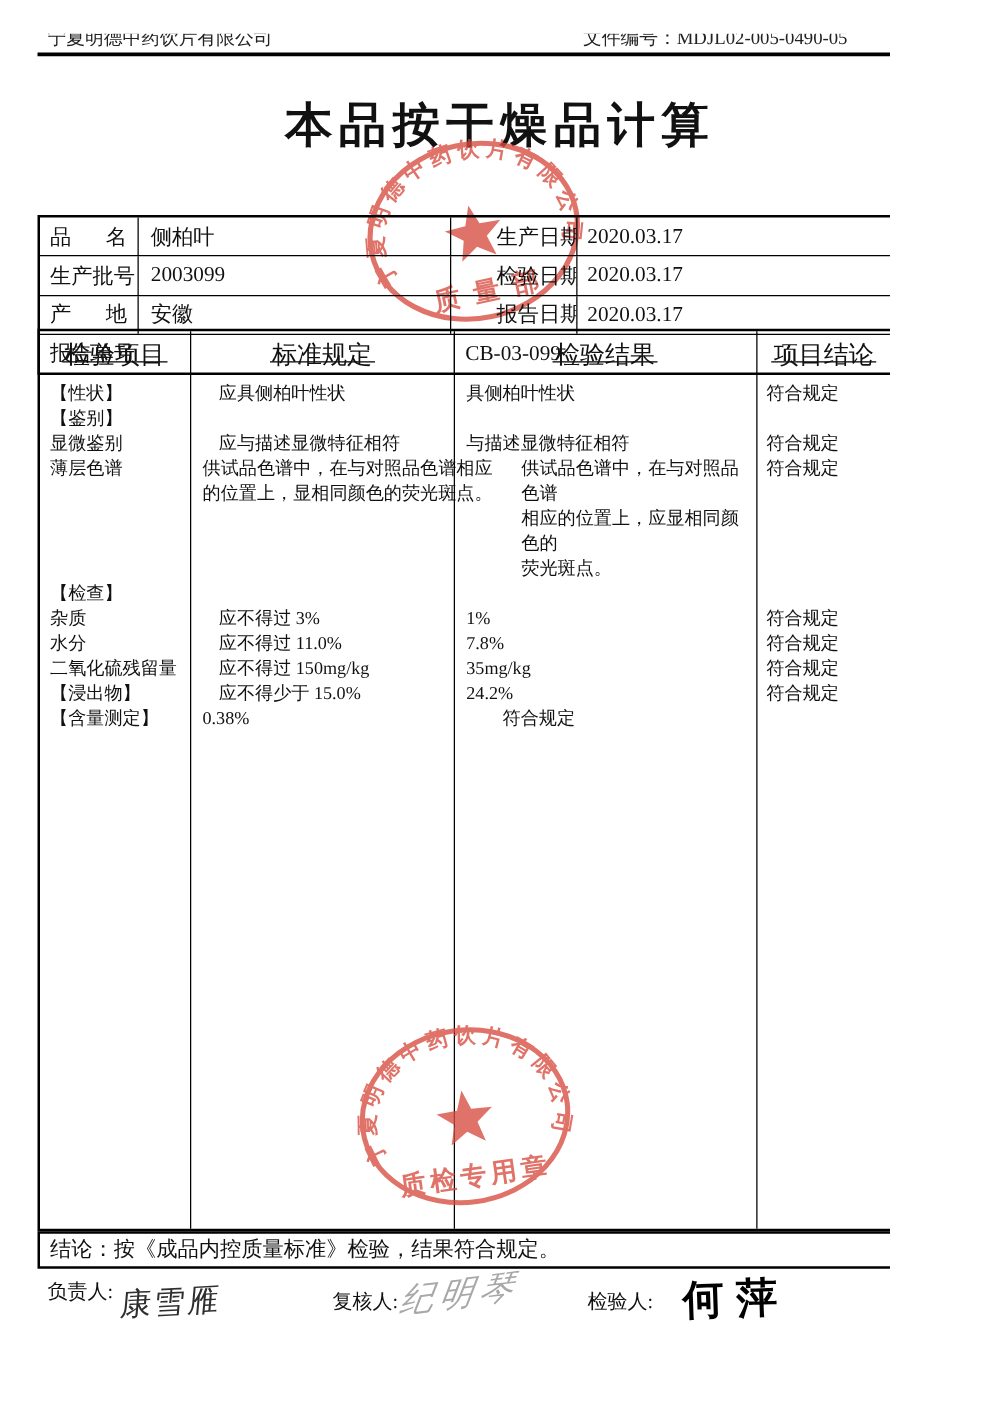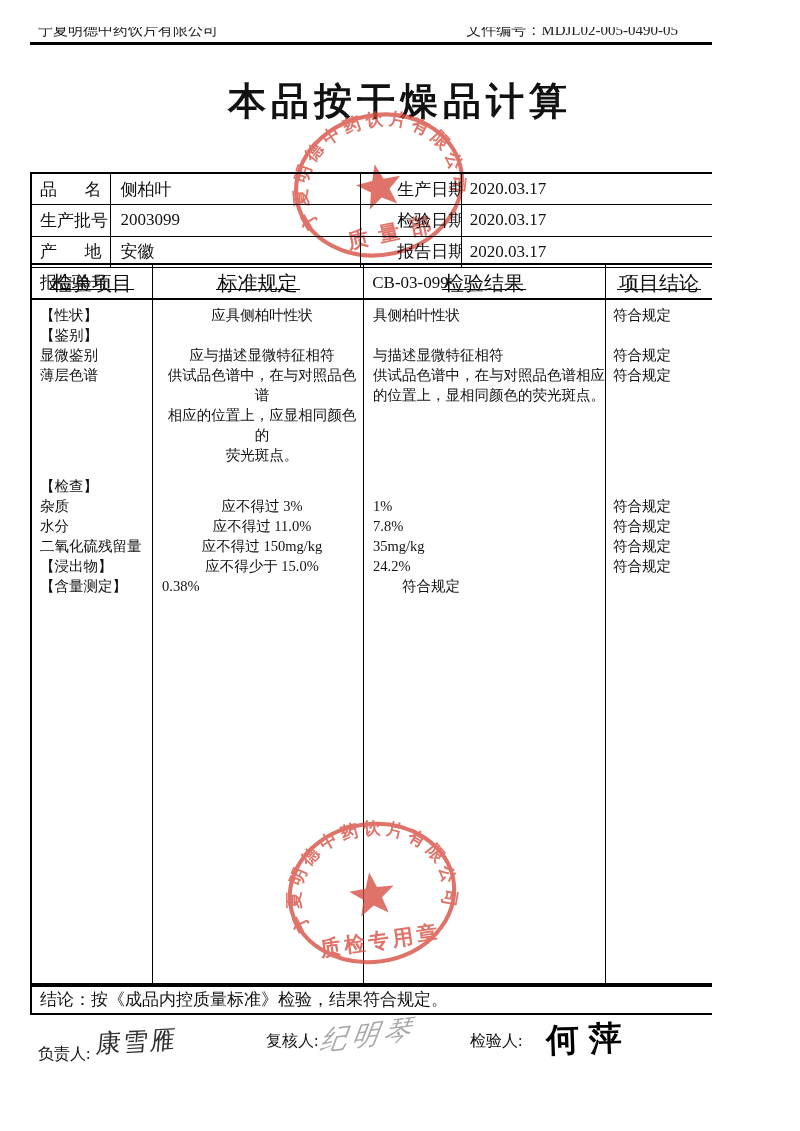--- a/index.html
+++ b/index.html
@@ -84,24 +84,24 @@
   }
   .col-divider {
     position: absolute; top: 0; bottom: 0; width: 1px;
     background: #000;
   }
   .mt-header { display: flex; height: 34px; font-size: 20px; }
   .mt-hcell { display: flex; justify-content: center; padding-top: 5px; }
   .mt-hcell span { border-bottom: 1px solid #000; padding: 0 2px 1px 2px; height: 20px; }
   .mt-body { padding-top: 6px; font-size: 14.5px; line-height: 20px; }
   .mt-row { display: flex; }
-  .mt-row.gap { margin-top: 11px; }
+  .mt-row.gap { margin-top: 0; }
   .mt-cell { white-space: pre-line; overflow: hidden; }
   .c1 { width: 120px; padding-left: 8px; }
-  .c2 { width: 211px; padding-left: 9px; text-align: center; }
+  .c2 { width: 211px; padding-left: 23px; }
   .c3 { width: 242px; padding-left: 10px; }
   .c4 { width: 108px; padding-left: 8px; }
 
   
   .stamp { position: absolute; opacity: 0.78; pointer-events: none; }
   .stamp-dept { left: 283px; top: 107px; width: 192px; height: 156px; }
   .stamp-qc   { left: 281px; top: 816px; width: 182px; height: 154px; }
   .stamp .ring { fill: none; stroke: var(--stamp-red, #d84c3f); stroke-width: 4.5px; }
   .stamp .arc-path { fill: none; stroke: none; }
   .stamp text { fill: var(--stamp-red, #d84c3f); font-family: "Liberation Serif", "DejaVu Serif", serif; }
@@ -124,21 +124,21 @@
   }
 
   
   .signatures {
     position: absolute;
     left: 30px; top: 1015px;
     width: 740px; height: 75px;
     font-size: 16px;
   }
   .sig-label { position: absolute; white-space: nowrap; }
-  .lbl-manager   { left: 8px;   top: 29px; }
+  .lbl-manager   { left: 8px;   top: 8px; }
   .lbl-reviewer  { left: 236px; top: 16px; }
   .lbl-inspector { left: 440px; top: 16px; }
   .sig { position: absolute; white-space: nowrap; }
   .sig-manager {
     left: 66px; top: 10px;
     font-size: 25px; color: #2e2e2e;
     letter-spacing: 2px;
     transform: rotate(-3deg) skewX(-8deg);
   }
   .sig-reviewer {
@@ -243,25 +243,25 @@
         <div class="mt-cell c4"></div>
       </div>
       <div class="mt-row">
         <div class="mt-cell c1">显微鉴别</div>
         <div class="mt-cell c2">应与描述显微特征相符</div>
         <div class="mt-cell c3">与描述显微特征相符</div>
         <div class="mt-cell c4">符合规定</div>
       </div>
       <div class="mt-row">
         <div class="mt-cell c1">薄层色谱</div>
+        <div class="mt-cell c3">供试品色谱中，在与对照品色谱相应
+的位置上，显相同颜色的荧光斑点。</div>
         <div class="mt-cell c2">供试品色谱中，在与对照品色谱
 相应的位置上，应显相同颜色的
 荧光斑点。</div>
-        <div class="mt-cell c3">供试品色谱中，在与对照品色谱相应
-的位置上，显相同颜色的荧光斑点。</div>
         <div class="mt-cell c4">符合规定</div>
       </div>
       <div class="mt-row gap">
         <div class="mt-cell c1">【检查】</div>
         <div class="mt-cell c2"></div>
         <div class="mt-cell c3"></div>
         <div class="mt-cell c4"></div>
       </div>
       <div class="mt-row">
         <div class="mt-cell c1">杂质</div>

